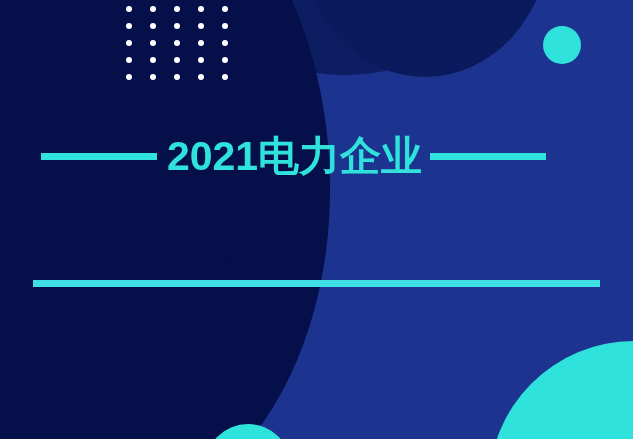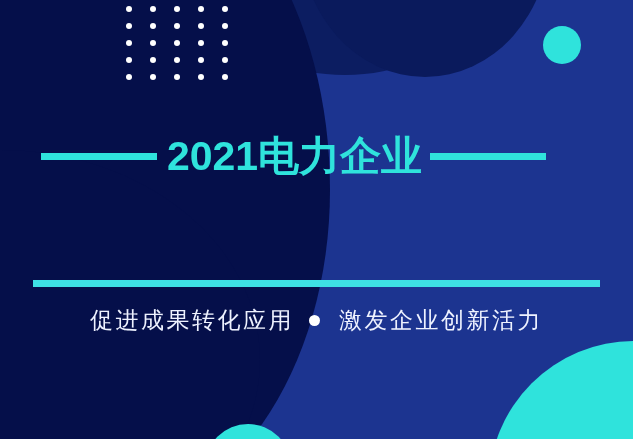--- a/index.html
+++ b/index.html
@@ -219,19 +219,14 @@
 
   <div class="title-line1">
     <span class="rule rule-left"></span>
     <span class="title-main1">2021电力企业</span>
     <span class="rule rule-right"></span>
   </div>
 
 
   <div class="divider-bar"></div>
 
-  <div class="subtitle">
-    <span class="sub-text">促进成果转化应用</span>
-    <span class="sub-bullet"></span>
-    <span class="sub-text">激发企业创新活力</span>
-  </div>
 
 </div>
 
 </body></html>

